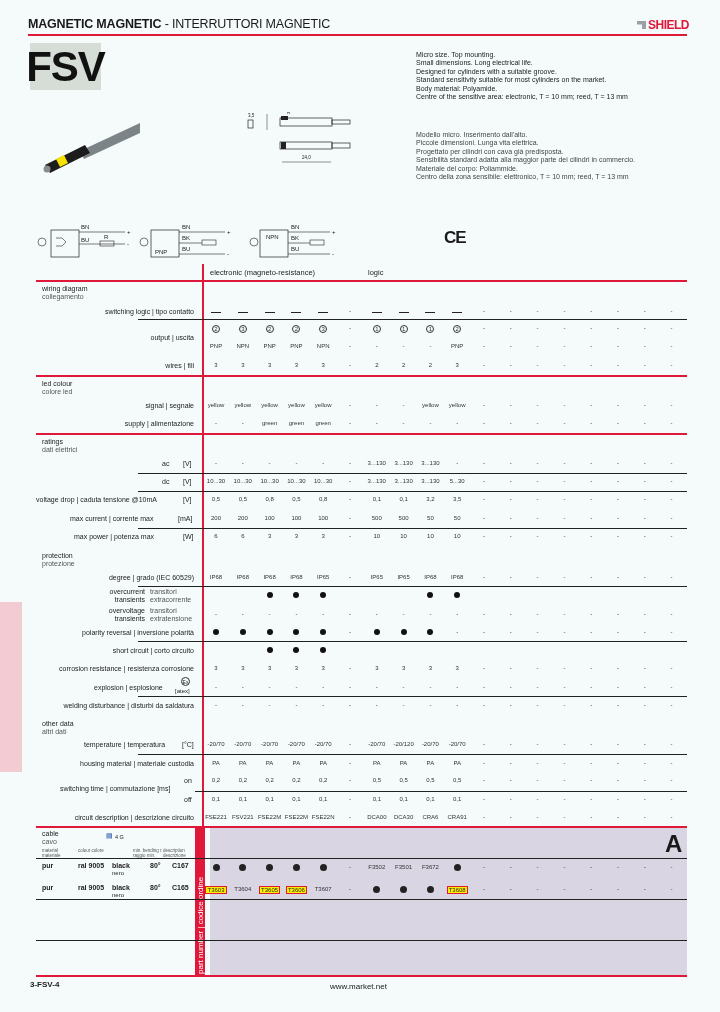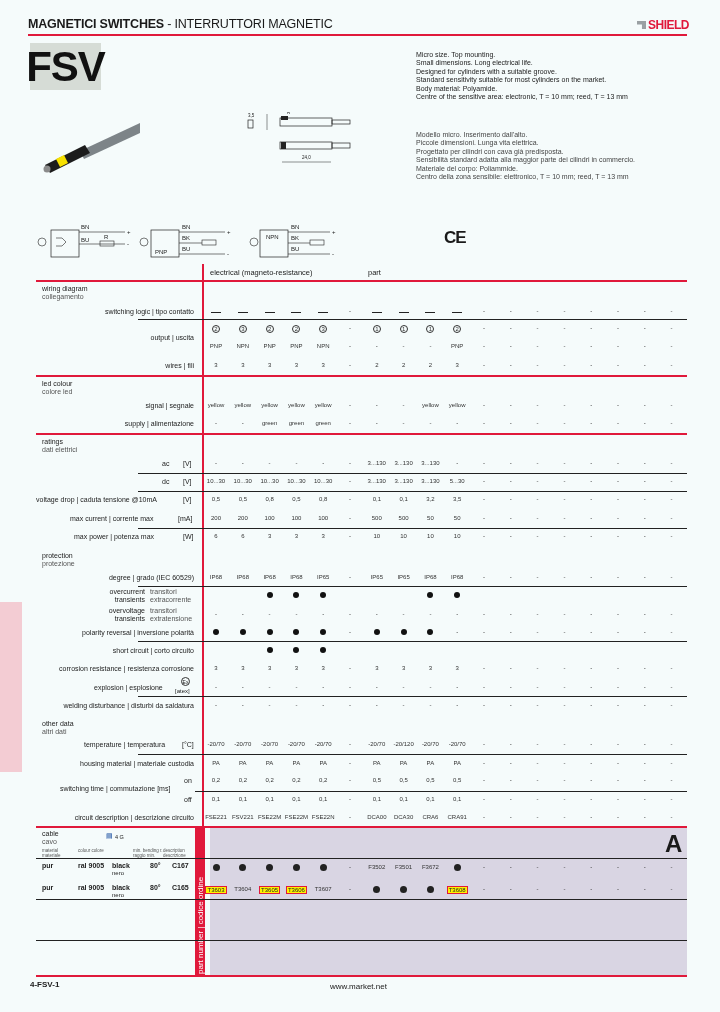--- a/index.html
+++ b/index.html
@@ -38,21 +38,21 @@
   .big-A { left: 665px; top: 830px; font-size: 24px; font-weight: bold; }
   .code-box { display:inline-block; background:#fff200; border:1px solid #e0193b; font-size:6px; padding:0 1px; color:#222; }
   .mini-dot { display:inline-block; width:7px; height:7px; border-radius:50%; background:#222; position:relative; }
   .footer-left { left: 30px; top: 980px; font-size: 8px; font-weight: bold; }
   .footer-mid { left: 330px; top: 982px; font-size: 8px; }
 </style>
 </head>
 <body>
 
 <div class="abs hdr-title">
-  <b>MAGNETICI SWITCHES</b><span> - INTERRUTTORI MAGNETIC</span>
+  <b>MAGNETIC MAGNETIC</b><span> - INTERRUTTORI MAGNETIC</span>
 </div>
 <div class="abs logo">
   <span class="flag"></span>
   <span>SHIELD</span>
 </div>
 <div class="abs hdr-rule"></div>
 
 <div class="abs fsv-box">FSV</div>
 
 <div class="abs desc desc-en">
@@ -129,22 +129,22 @@
   <line x1="258" y1="10" x2="300" y2="10" stroke="#222" stroke-width="0.6"></line>
   <line x1="258" y1="21" x2="280" y2="21" stroke="#222" stroke-width="0.6"></line>
   <line x1="258" y1="32" x2="300" y2="32" stroke="#222" stroke-width="0.6"></line>
   <rect x="280" y="18" width="14" height="5" fill="none" stroke="#222" stroke-width="0.6"></rect>
   <text x="302" y="12">+</text>
     <text x="302" y="34">-</text>
 </svg>
 <div class="abs ce-mark">CE</div>
 
 <div class="abs vline-red" style="left:202px;top:264px;width:1.5px;height:564px;"></div>
-<div class="abs lbl" style="left:210px;top:268px;font-size:7.5px;">electrical (magneto-resistance)</div>
-<div class="abs lbl" style="left:368px;top:268px;font-size:7.5px;">part</div>
+<div class="abs lbl" style="left:210px;top:268px;font-size:7.5px;">electronic (magneto-resistance)</div>
+<div class="abs lbl" style="left:368px;top:268px;font-size:7.5px;">logic</div>
 
 <div class="abs hline-red" style="left:36px;top:280px;width:651px;"></div>
 <div class="abs hline-red" style="left:36px;top:375px;width:651px;"></div>
 <div class="abs hline-red" style="left:36px;top:433px;width:651px;"></div>
 <div class="abs hline-red" style="left:36px;top:826px;width:651px;height:2px;"></div>
 
 <div class="abs hline-blk" style="left:138px;top:319px;width:549px;"></div>
 <div class="abs hline-blk" style="left:138px;top:473px;width:549px;"></div>
 <div class="abs hline-blk" style="left:138px;top:491px;width:549px;"></div>
 <div class="abs hline-blk" style="left:138px;top:528px;width:549px;"></div>
@@ -716,14 +716,14 @@
     <div class="cell" style="left: 497.8px; top: 886px;">-</div>
     <div class="cell" style="left: 524.6px; top: 886px;">-</div>
     <div class="cell" style="left: 551.4px; top: 886px;">-</div>
     <div class="cell" style="left: 578.2px; top: 886px;">-</div>
     <div class="cell" style="left: 605px; top: 886px;">-</div>
     <div class="cell" style="left: 631.8px; top: 886px;">-</div>
     <div class="cell" style="left: 658.6px; top: 886px;">-</div>
   </div>
 
 <div class="abs hline-red" style="left:36px;top:975px;width:651px;height:2px;"></div>
-<div class="abs footer-left">4-FSV-1</div>
+<div class="abs footer-left">3-FSV-4</div>
 <div class="abs footer-mid">www.market.net</div>
 
 </body></html>

